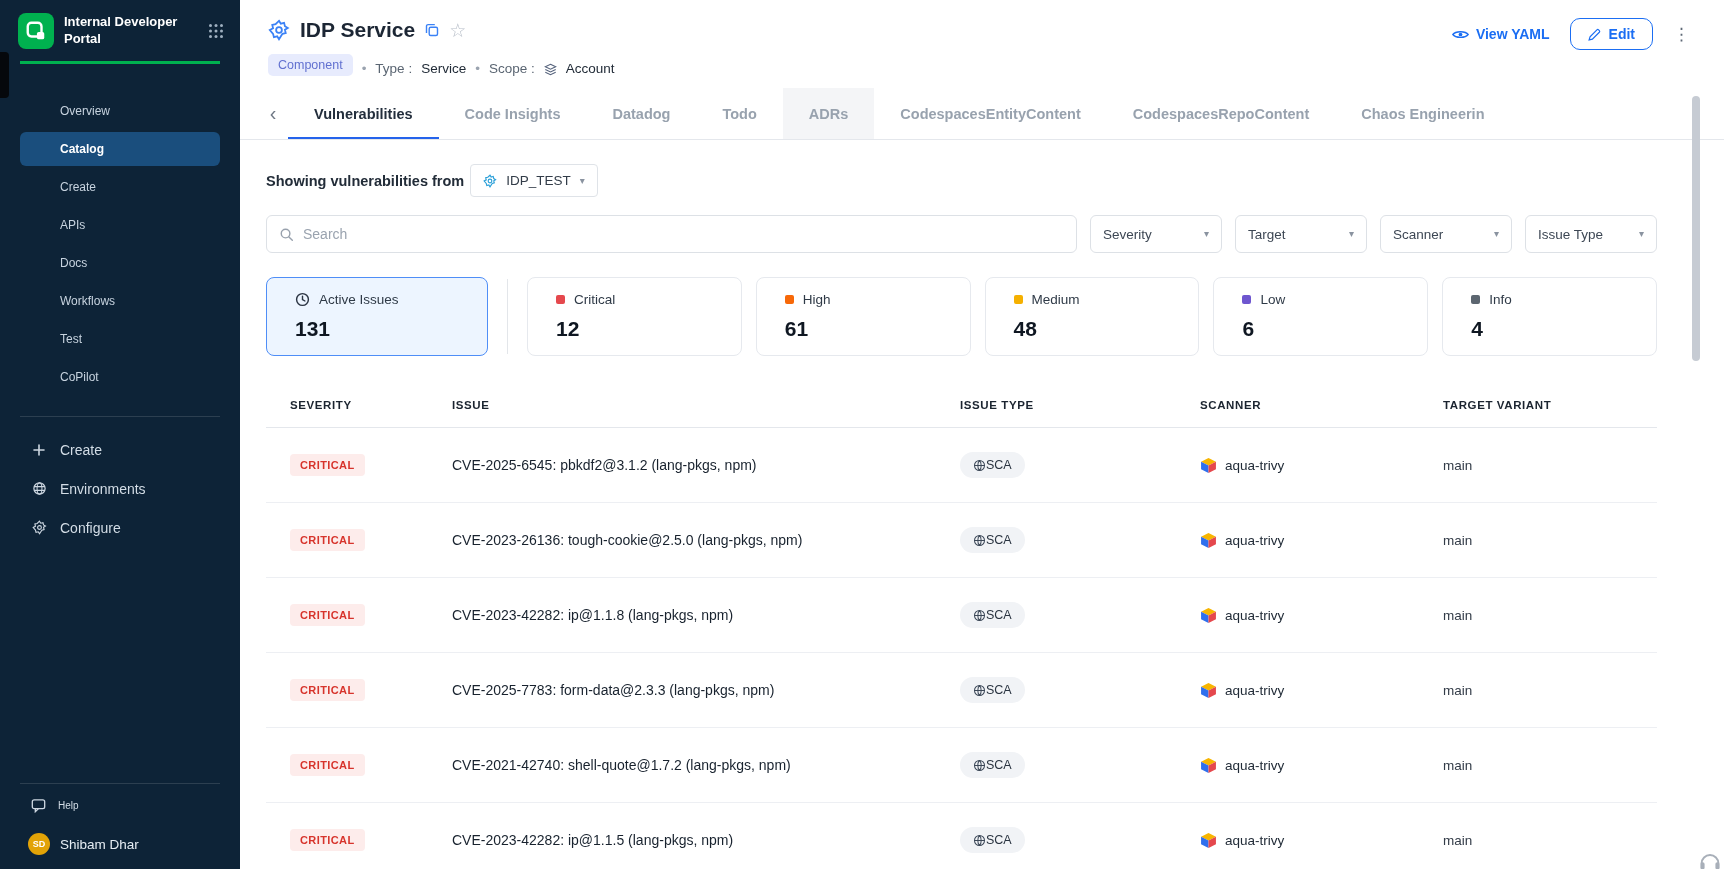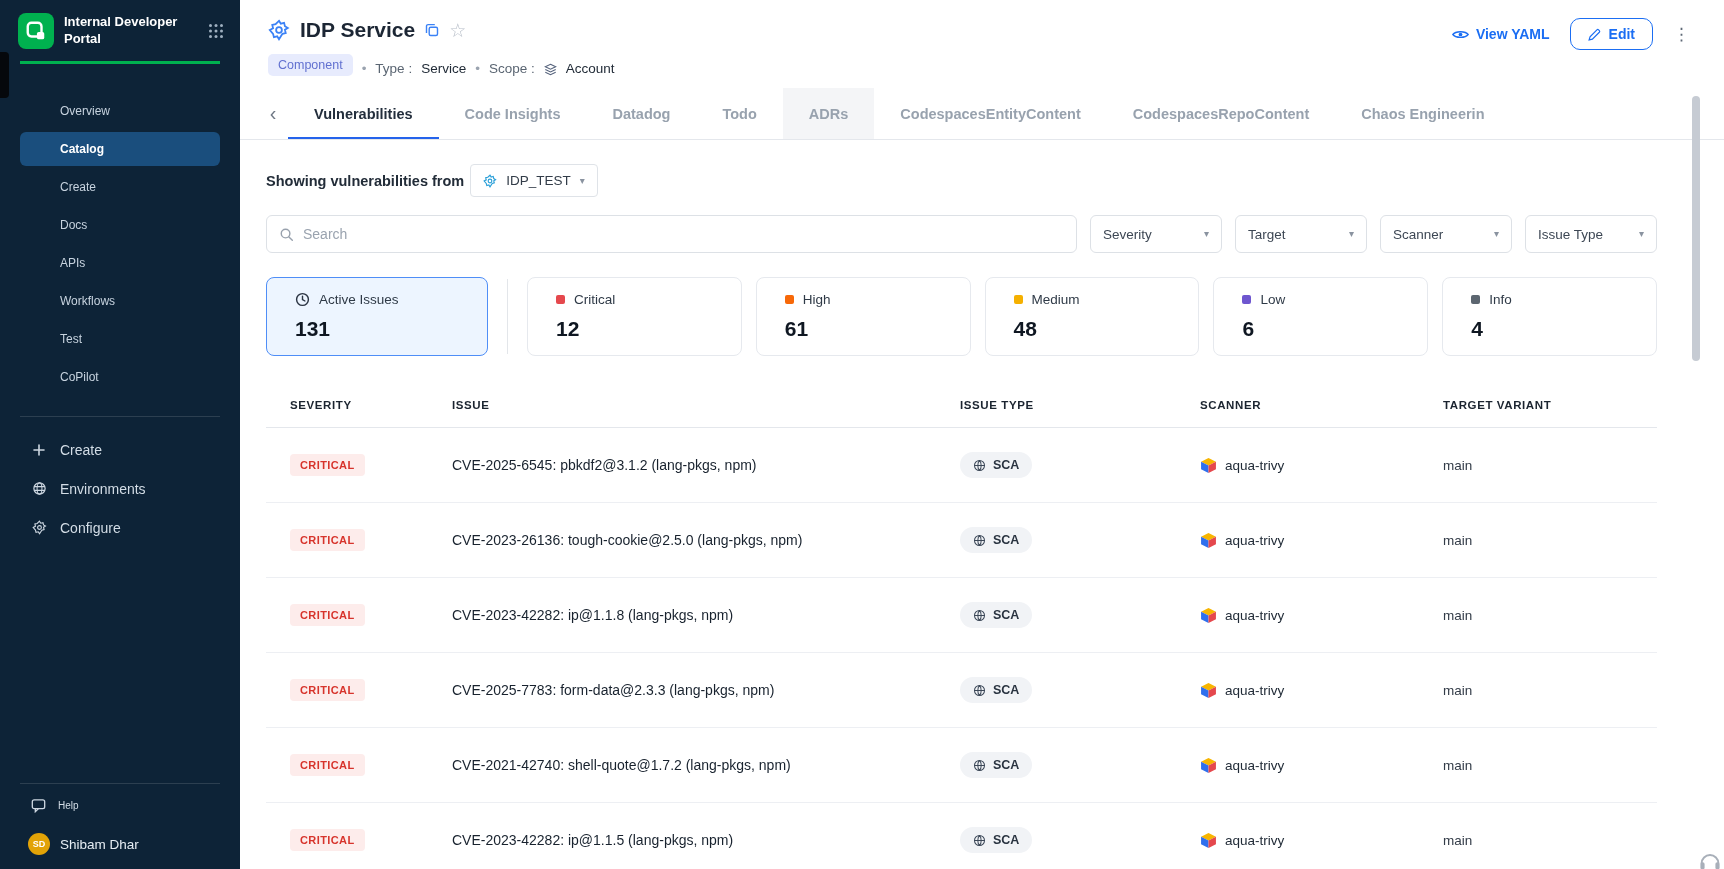--- a/index.html
+++ b/index.html
@@ -70,21 +70,21 @@
   .stat-value{font-size:21px;font-weight:700;color:#0f1722}
   .stats-divider{width:1px;background:#e3e6ea;margin:2px 5px;flex-shrink:0}
 
   .table{margin-top:26px}
   .thead,.trow{display:grid;grid-template-columns:162px 508px 240px 243px 1fr;align-items:center;padding:0 24px}
   .thead{height:46px;border-bottom:1px solid #e4e7ec}
   .th{font-size:11.5px;font-weight:700;letter-spacing:.6px;color:#1b2430}
   .trow{height:75px;border-bottom:1px solid #edeff3;background:#fff}
   .sev-badge{display:inline-block;background:#fdeceb;color:#d7342c;font-size:11px;font-weight:700;letter-spacing:.4px;padding:5px 10px;border-radius:4px}
   .issue{font-size:14px;color:#18222e}
-  .type-pill{display:inline-flex;align-items:center;gap:7px;background:#f1f3f6;border-radius:999px;padding:6px 13px;font-size:12.5px;font-weight:700;color:#2a3441}
+  .type-pill{display:inline-flex;align-items:center;background:#f1f3f6;border-radius:999px;padding:6px 13px;font-size:12.5px;font-weight:400;color:#2a3441}
   .scanner-cell{display:flex;align-items:center;gap:8px;font-size:13.5px;color:#222c38}
   .target{font-size:13.5px;color:#333c48}
 
   .scroll-thumb{position:absolute;right:24px;top:96px;width:8px;height:265px;border-radius:4px;background:#c6cbd3;cursor:pointer}
   .support-bubble{position:absolute;right:2px;bottom:-8px;opacity:.85}
 </style>
 </head>
 <body>
 
 <aside class="sidebar">
@@ -122,24 +122,24 @@
       <div class="nav-item">
         <span>Overview</span>
       </div>
       <div class="nav-item active">
         <span>Catalog</span>
       </div>
       <div class="nav-item">
         <span>Create</span>
       </div>
       <div class="nav-item">
+        <span>APIs</span>
+      </div>
+      <div class="nav-item">
         <span>Docs</span>
-      </div>
-      <div class="nav-item">
-        <span>APIs</span>
       </div>
       <div class="nav-item">
         <span>Workflows</span>
       </div>
       <div class="nav-item">
         <span>Test</span>
       </div>
       <div class="nav-item">
         <span>CoPilot</span>
       </div>

